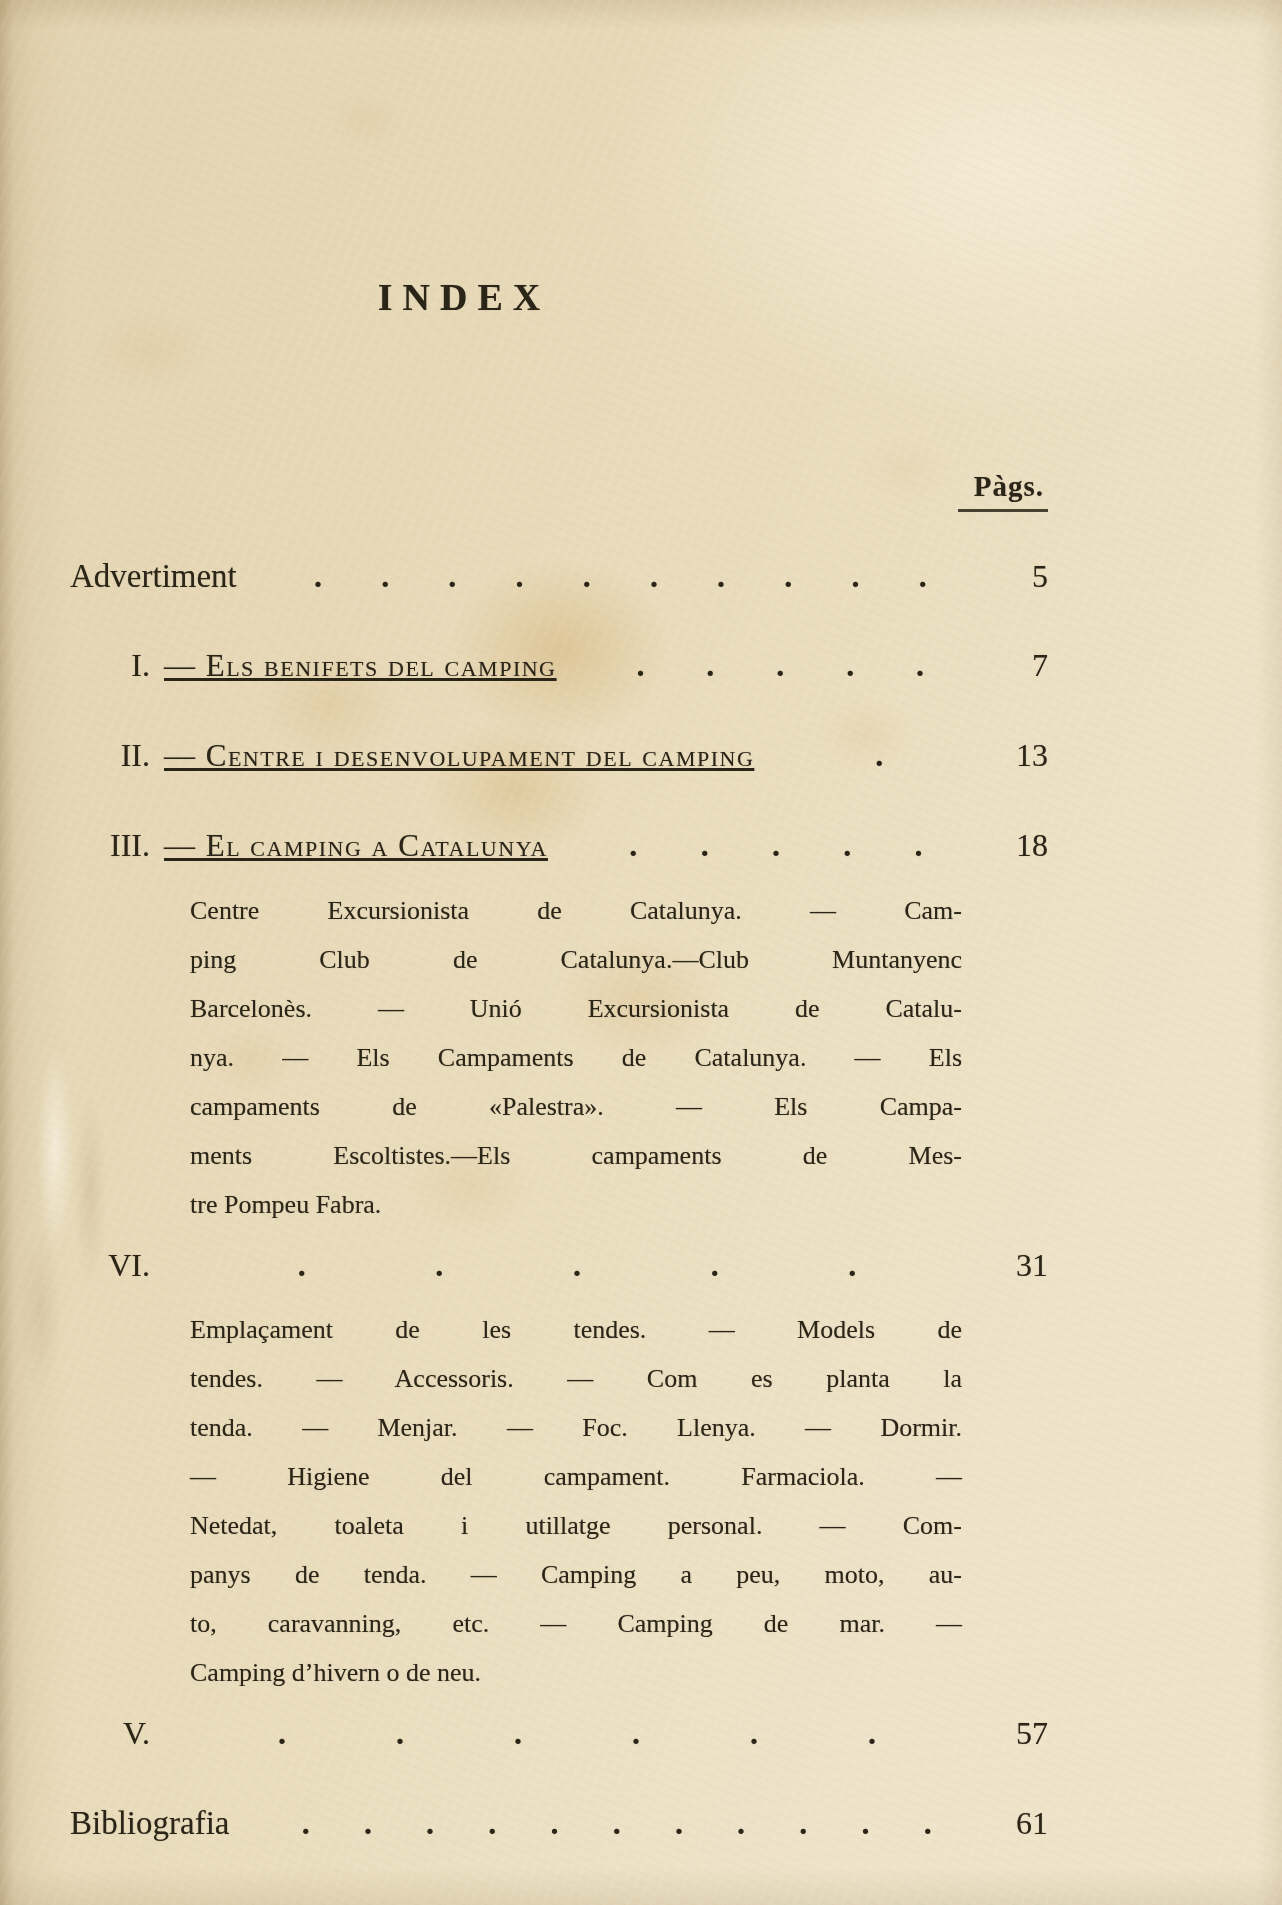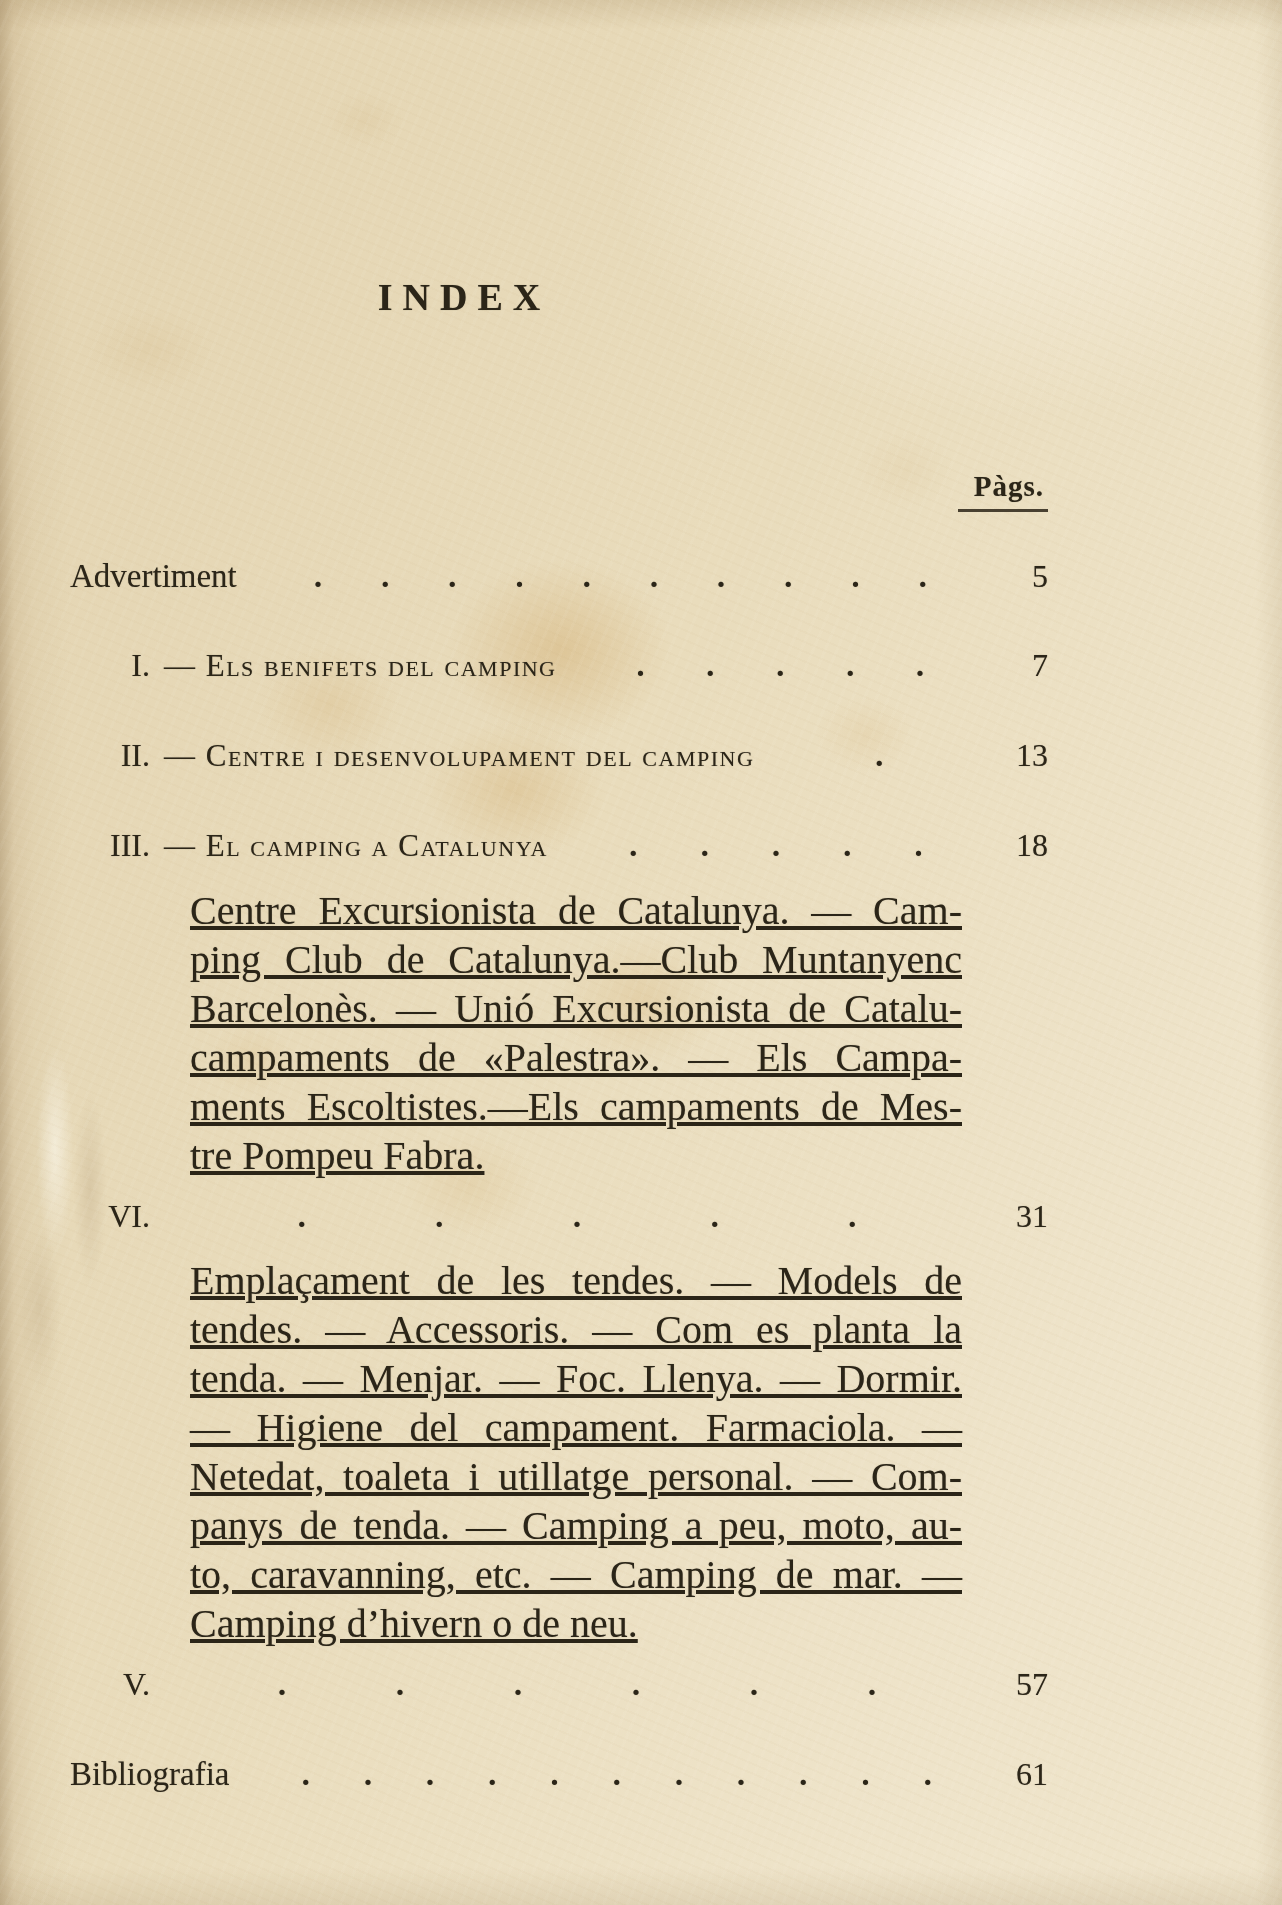--- a/index.html
+++ b/index.html
@@ -94,21 +94,21 @@
     align-items: baseline;
     line-height: 40px;
     margin-bottom: 20px;
   }
   .num {
     flex: 0 0 80px;
     text-align: right;
     font-size: 32px;
   }
   .label { white-space: nowrap; margin-top: 30px; }
-  .toc-row.numbered .label { margin-left: 14px; }
+  .toc-row.numbered .label { margin-left: 14px; text-decoration: underline; }
   .label.plain { font-size: 33px; }
   .label.sc {
     font-variant: small-caps;
     font-size: 31px;
     letter-spacing: 1.5px;
   }
   .leader {
     flex: 1 1 auto;
     display: flex;
     justify-content: space-evenly;
@@ -121,26 +121,25 @@
   .pagenum {
     flex: 0 0 56px;
     text-align: right;
     font-size: 32px;
   }
 
   .detail {
     margin: 2px 86px 16px 120px;
   }
   .detail-line {
-    font-size: 40px;
+    font-size: 26px;
     line-height: 49px;
     white-space: nowrap;
     text-align: justify;
     text-align-last: justify;
-    text-decoration: underline;
   }
   .detail-line.last { text-align-last: left; white-space: normal; }
 </style>
 </head>
 <body>
 
 <div class="page">
   <div class="content">
 
     <div class="title">INDEX</div>
@@ -200,20 +199,21 @@
             <span>.</span>
             <span>.</span>
           </span>
         <span class="pagenum">18</span>
       </div>
 
       <div class="detail">
         <div class="detail-line">Centre Excursionista de Catalunya. — Cam-</div>
         <div class="detail-line">ping Club de Catalunya.—Club Muntanyenc</div>
         <div class="detail-line">Barcelonès. — Unió Excursionista de Catalu-</div>
+        <div class="detail-line">nya. — Els Campaments de Catalunya. — Els</div>
         <div class="detail-line">campaments de «Palestra». — Els Campa-</div>
         <div class="detail-line">ments Escoltistes.—Els campaments de Mes-</div>
         <div class="detail-line last">tre Pompeu Fabra.</div>
       </div>
 
       <div class="toc-row numbered">
         <span class="num">VI.</span>
         <span class="leader">
             <span>.</span>
             <span>.</span>

